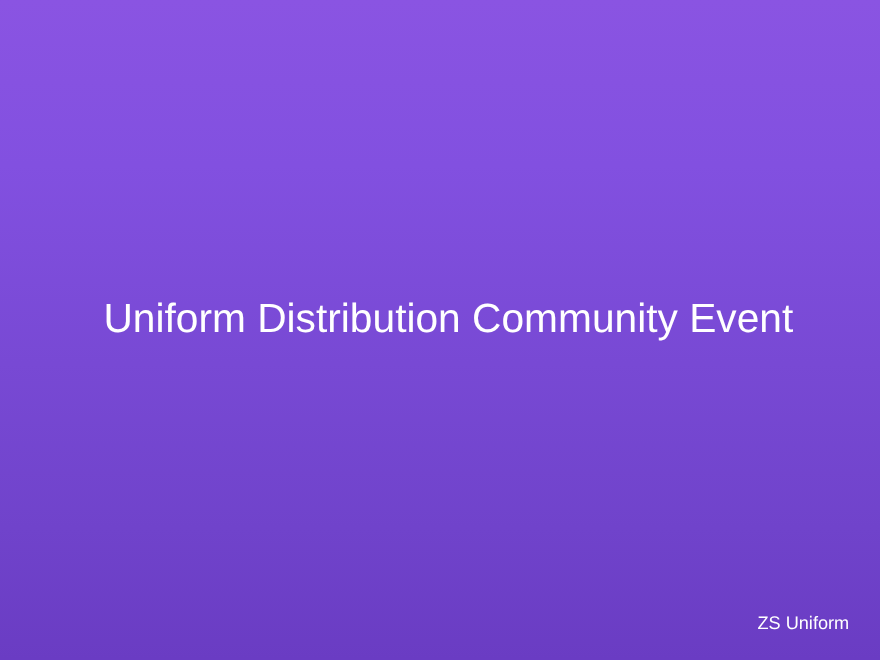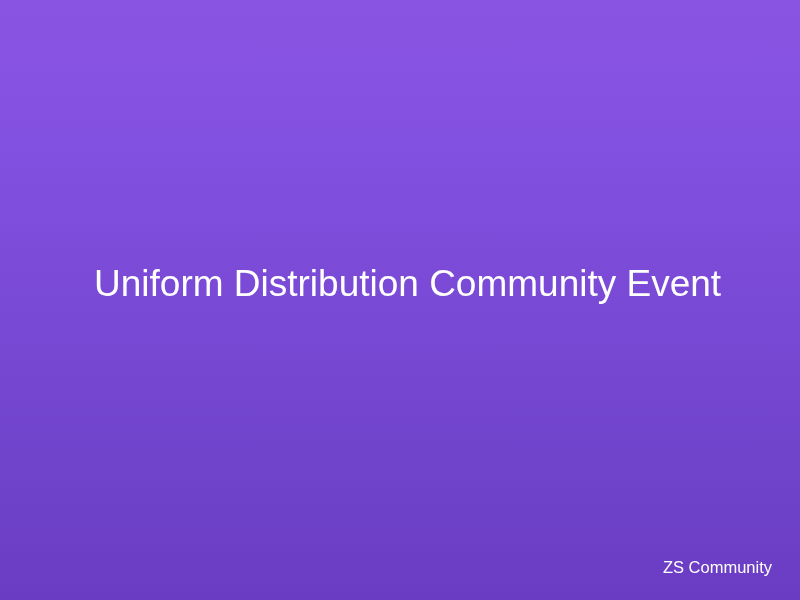--- a/index.html
+++ b/index.html
@@ -33,21 +33,21 @@
     height: 600px;
   }
 
   .title-block {
     position: absolute;
     left: 94px;
     top: 262px;
     width: 640px;
     height: 56px;
     display: flex;
-    align-items: flex-start;
+    align-items: center;
   }
 
   .slide-title {
     font-family: "Liberation Sans", sans-serif;
     font-size: 37px;
     font-weight: 400;
     line-height: 44px;
     color: #ffffff;
     letter-spacing: 0px;
     white-space: nowrap;
@@ -82,18 +82,18 @@
 
 <div class="slide">
 
   <div class="slide-body">
 
     <div class="title-block">
       <h1 class="slide-title">Uniform Distribution Community Event</h1>
     </div>
 
     <div class="footer-block">
-      <span class="footer-text">ZS Community</span>
+      <span class="footer-text">ZS Uniform</span>
     </div>
 
   </div>
 
 </div>
 
 </body></html>

